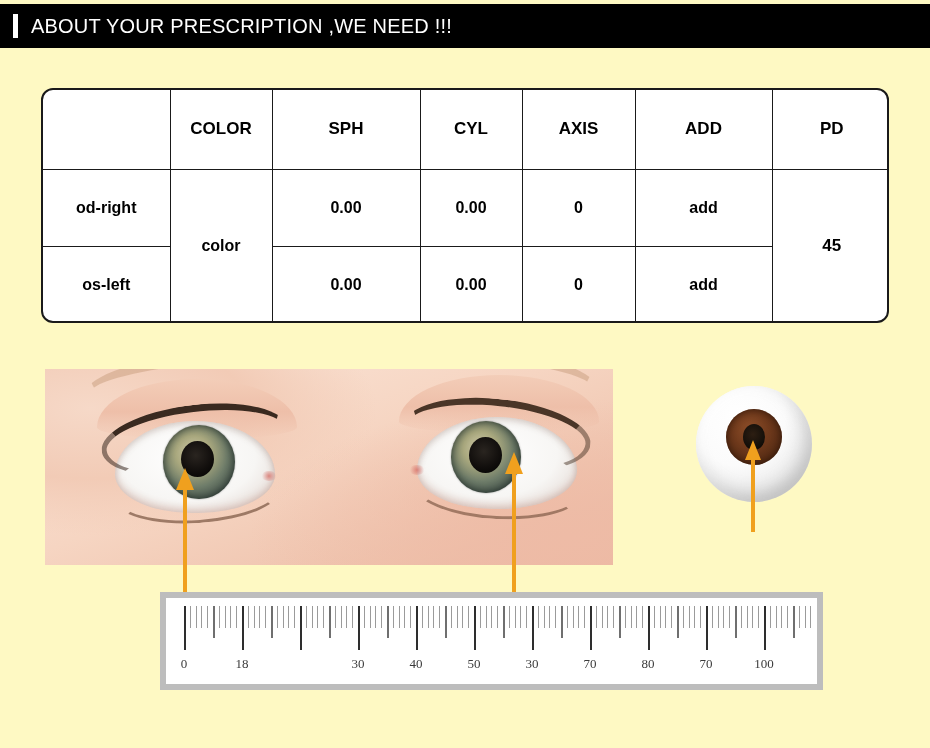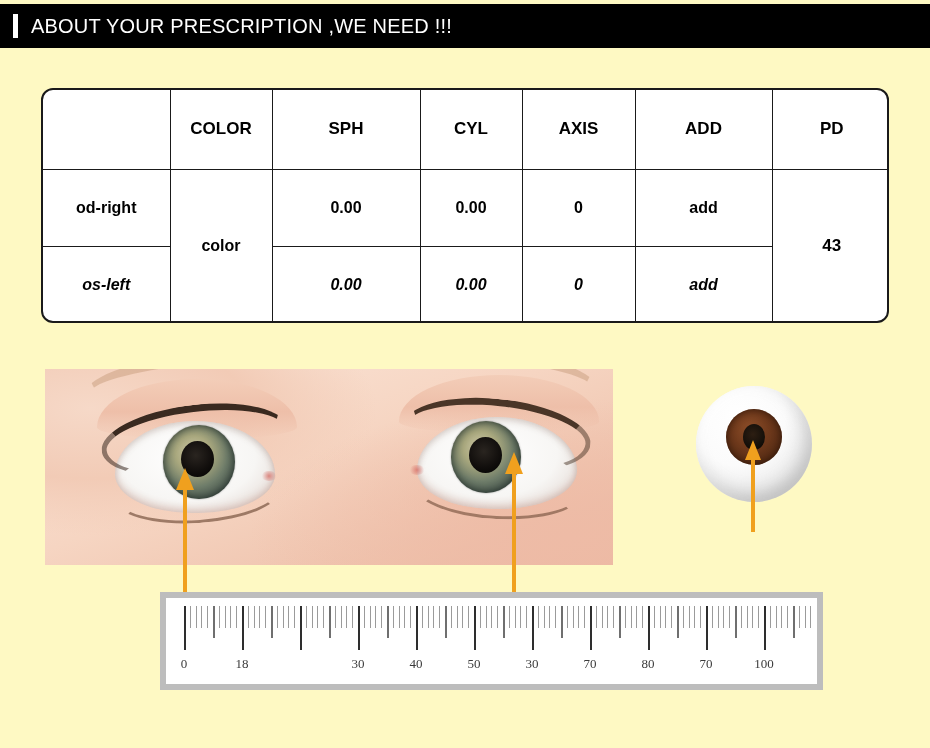--- a/index.html
+++ b/index.html
@@ -57,21 +57,21 @@
   }
   table.rx td, table.rx th {
     border: 1px solid #1a1a1a;
     text-align: center;
     vertical-align: middle;
     font-weight: bold;
     color: #000000;
     padding: 0;
   }
   table.rx tr:first-child th { border-top: none; }
-  table.rx tr:last-child td { border-bottom: none; font-style: italic; }
+  table.rx tr:last-child td { border-bottom: none; }
   table.rx td:first-child, table.rx th:first-child { border-left: none; }
   table.rx td:last-child, table.rx th:last-child { border-right: none; }
 
   .col-eye   { width: 127px; }
   .col-color { width: 102px; }
   .col-sph   { width: 148px; }
   .col-cyl   { width: 102px; }
   .col-axis  { width: 113px; }
   .col-add   { width: 137px; }
   .col-pd    { width: 119px; }
@@ -316,21 +316,21 @@
           <th class="rx-h">ADD</th>
           <th class="rx-h">PD</th>
         </tr>
         <tr class="rx-body-row">
           <td class="rx-eye">od-right</td>
           <td class="rx-color" rowspan="2">color</td>
           <td class="rx-num">0.00</td>
           <td class="rx-num">0.00</td>
           <td class="rx-num">0</td>
           <td class="rx-num">add</td>
-          <td class="rx-pd" rowspan="2">43</td>
+          <td class="rx-pd" rowspan="2">45</td>
         </tr>
         <tr class="rx-body-row">
           <td class="rx-eye">os-left</td>
           <td class="rx-num">0.00</td>
           <td class="rx-num">0.00</td>
           <td class="rx-num">0</td>
           <td class="rx-num">add</td>
         </tr>
       </tbody>
     </table>

